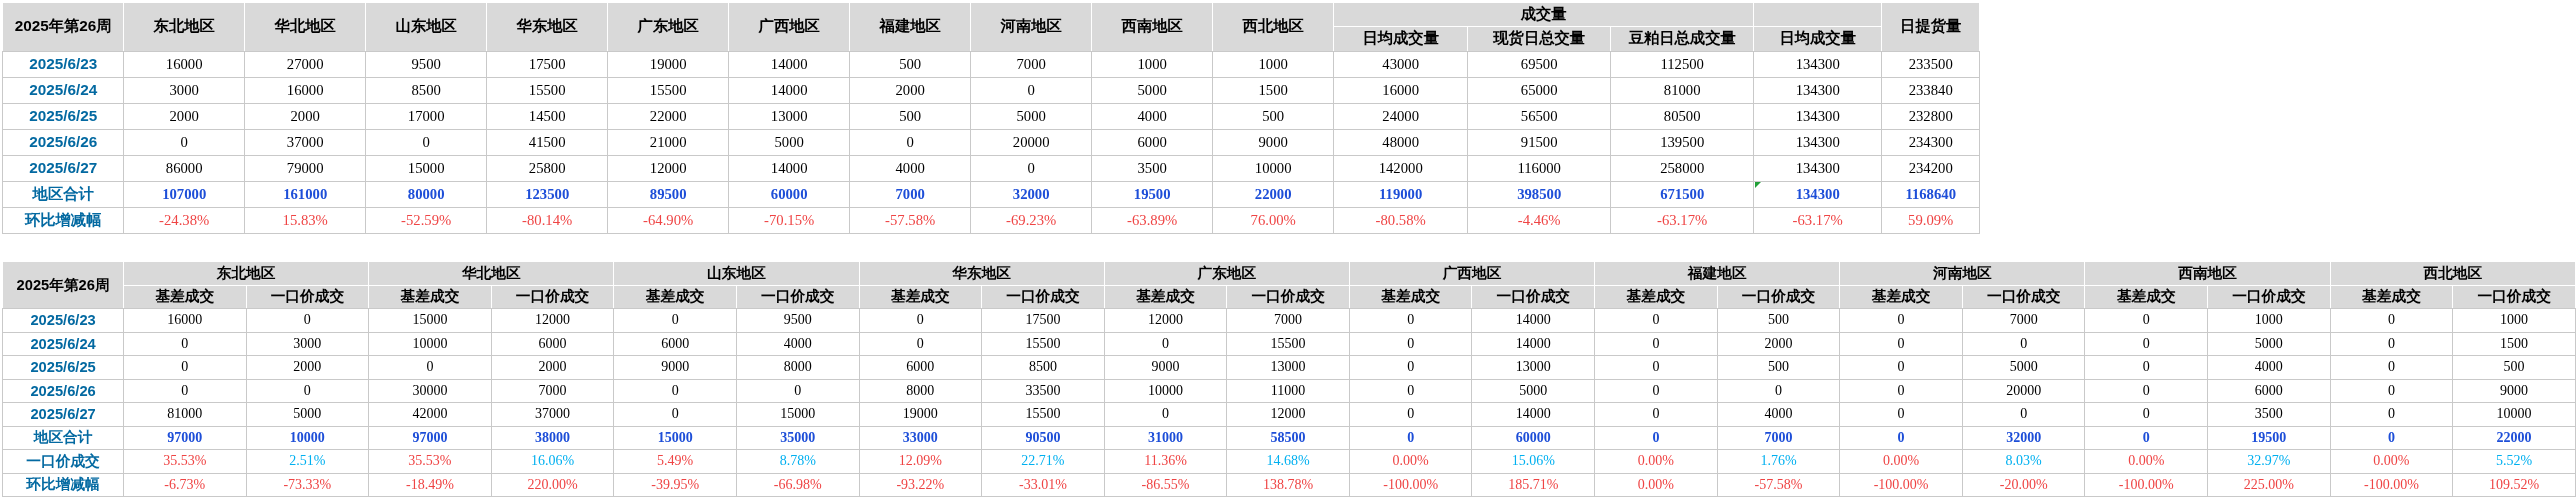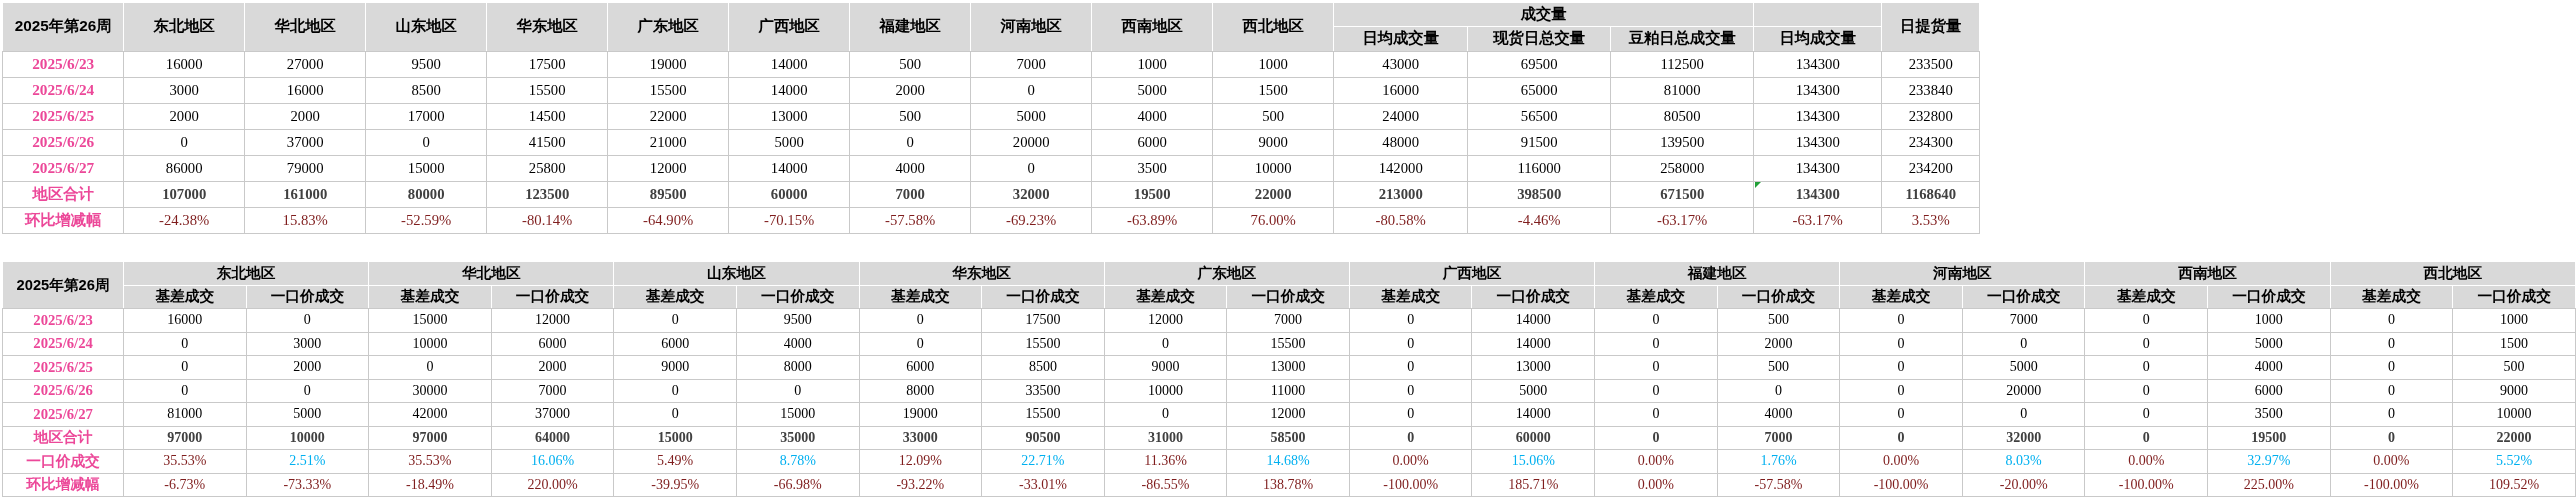--- a/index.html
+++ b/index.html
@@ -24,25 +24,25 @@
   #top-table th{font-size:15.3px;}
   #bottom-table th{font-size:14.7px;}
   #top-table thead tr:nth-child(1){height:24px;}
   #top-table thead tr:nth-child(2){height:24.5px;}
   #top-table tbody tr{height:26px;}
   #bottom-table thead tr{height:23.5px;}
   #bottom-table tbody tr{height:23.5px;}
 
   .num{font-family:"Liberation Serif",serif;font-size:14.7px;color:#000;}
   #bottom-table .num{font-size:14px;}
-  .lbl{font-family:Liberation Serif, serif;font-weight:bold;font-size:15.3px;color:#ec4899;}
+  .lbl{font-family:Liberation Sans, sans-serif;font-weight:bold;font-size:15.3px;color:#0369a1;}
   #bottom-table .lbl{font-size:14.7px;}
-  .red{color:#7f1d1d;}
+  .red{color:#ef4444;}
   .blue{color:#00B0F0;}
-  .redbold{color:#404040;font-weight:bold;margin-top:27px;}
+  .redbold{color:#1d4ed8;font-weight:bold;margin-top:27px;}
   .flaghost{position:relative;}
   .flag{
     position:absolute;top:0.5px;left:0.5px;width:0;height:0;
     border-top:6px solid #21A038;border-right:6px solid transparent;
   }
 </style>
 </head>
 <body>
 
 <table id="top-table">
@@ -184,21 +184,21 @@
         <td class="num redbold">107000</td>
         <td class="num redbold">161000</td>
         <td class="num redbold">80000</td>
         <td class="num redbold">123500</td>
         <td class="num redbold">89500</td>
         <td class="num redbold">60000</td>
         <td class="num redbold">7000</td>
         <td class="num redbold">32000</td>
         <td class="num redbold">19500</td>
         <td class="num redbold">22000</td>
-        <td class="num redbold">213000</td>
+        <td class="num redbold">119000</td>
         <td class="num redbold">398500</td>
         <td class="num redbold">671500</td>
         <td class="num redbold flaghost" id="flag-cell">134300<span class="flag" style="border-top-color: rgb(33, 160, 56);"></span></td>
         <td class="num redbold">1168640</td>
       </tr>
       <tr>
         <td class="lbl">环比增减幅</td>
         <td class="num red">-24.38%</td>
         <td class="num red">15.83%</td>
         <td class="num red">-52.59%</td>
@@ -206,21 +206,21 @@
         <td class="num red">-64.90%</td>
         <td class="num red">-70.15%</td>
         <td class="num red">-57.58%</td>
         <td class="num red">-69.23%</td>
         <td class="num red">-63.89%</td>
         <td class="num red">76.00%</td>
         <td class="num red">-80.58%</td>
         <td class="num red">-4.46%</td>
         <td class="num red">-63.17%</td>
         <td class="num red">-63.17%</td>
-        <td class="num red">3.53%</td>
+        <td class="num red">59.09%</td>
       </tr>
     </tbody>
   </table>
 <table id="bottom-table">
     <colgroup>
       <col style="width: 121px;">
       <col style="width: 123px;">
       <col style="width: 123px;">
       <col style="width: 123px;">
       <col style="width: 123px;">
@@ -392,21 +392,21 @@
         <td class="num">0</td>
         <td class="num">3500</td>
         <td class="num">0</td>
         <td class="num">10000</td>
       </tr>
       <tr>
         <td class="lbl">地区合计</td>
         <td class="num redbold">97000</td>
         <td class="num redbold">10000</td>
         <td class="num redbold">97000</td>
-        <td class="num redbold">64000</td>
+        <td class="num redbold">38000</td>
         <td class="num redbold">15000</td>
         <td class="num redbold">35000</td>
         <td class="num redbold">33000</td>
         <td class="num redbold">90500</td>
         <td class="num redbold">31000</td>
         <td class="num redbold">58500</td>
         <td class="num redbold">0</td>
         <td class="num redbold">60000</td>
         <td class="num redbold">0</td>
         <td class="num redbold">7000</td>

